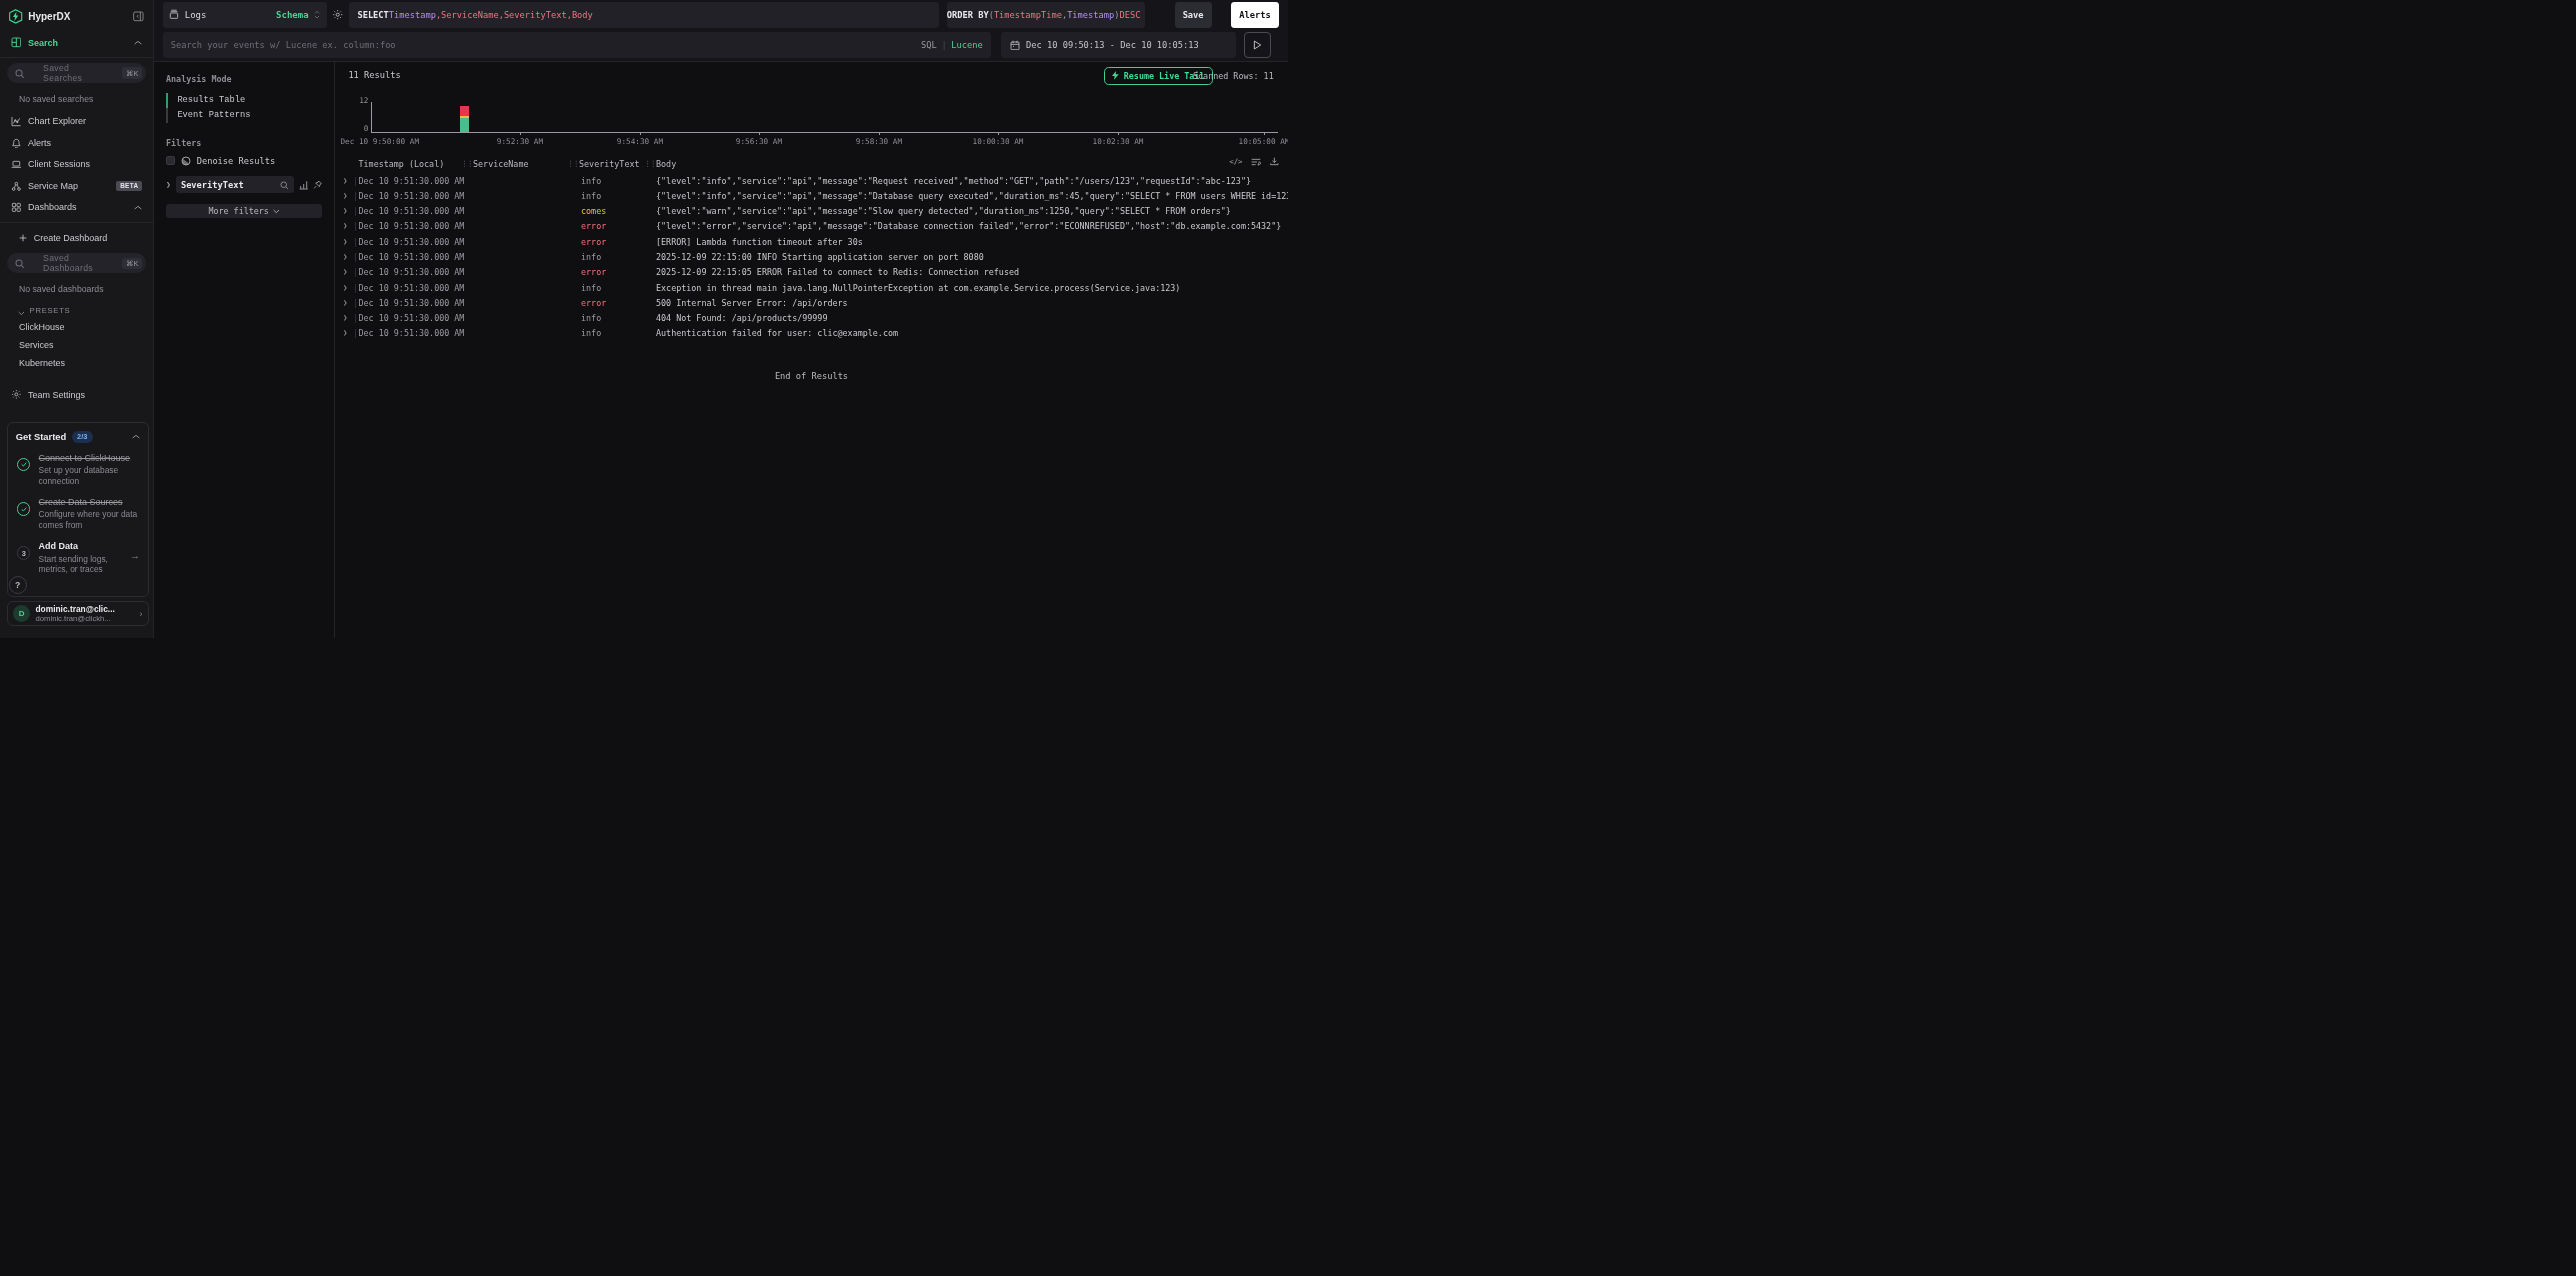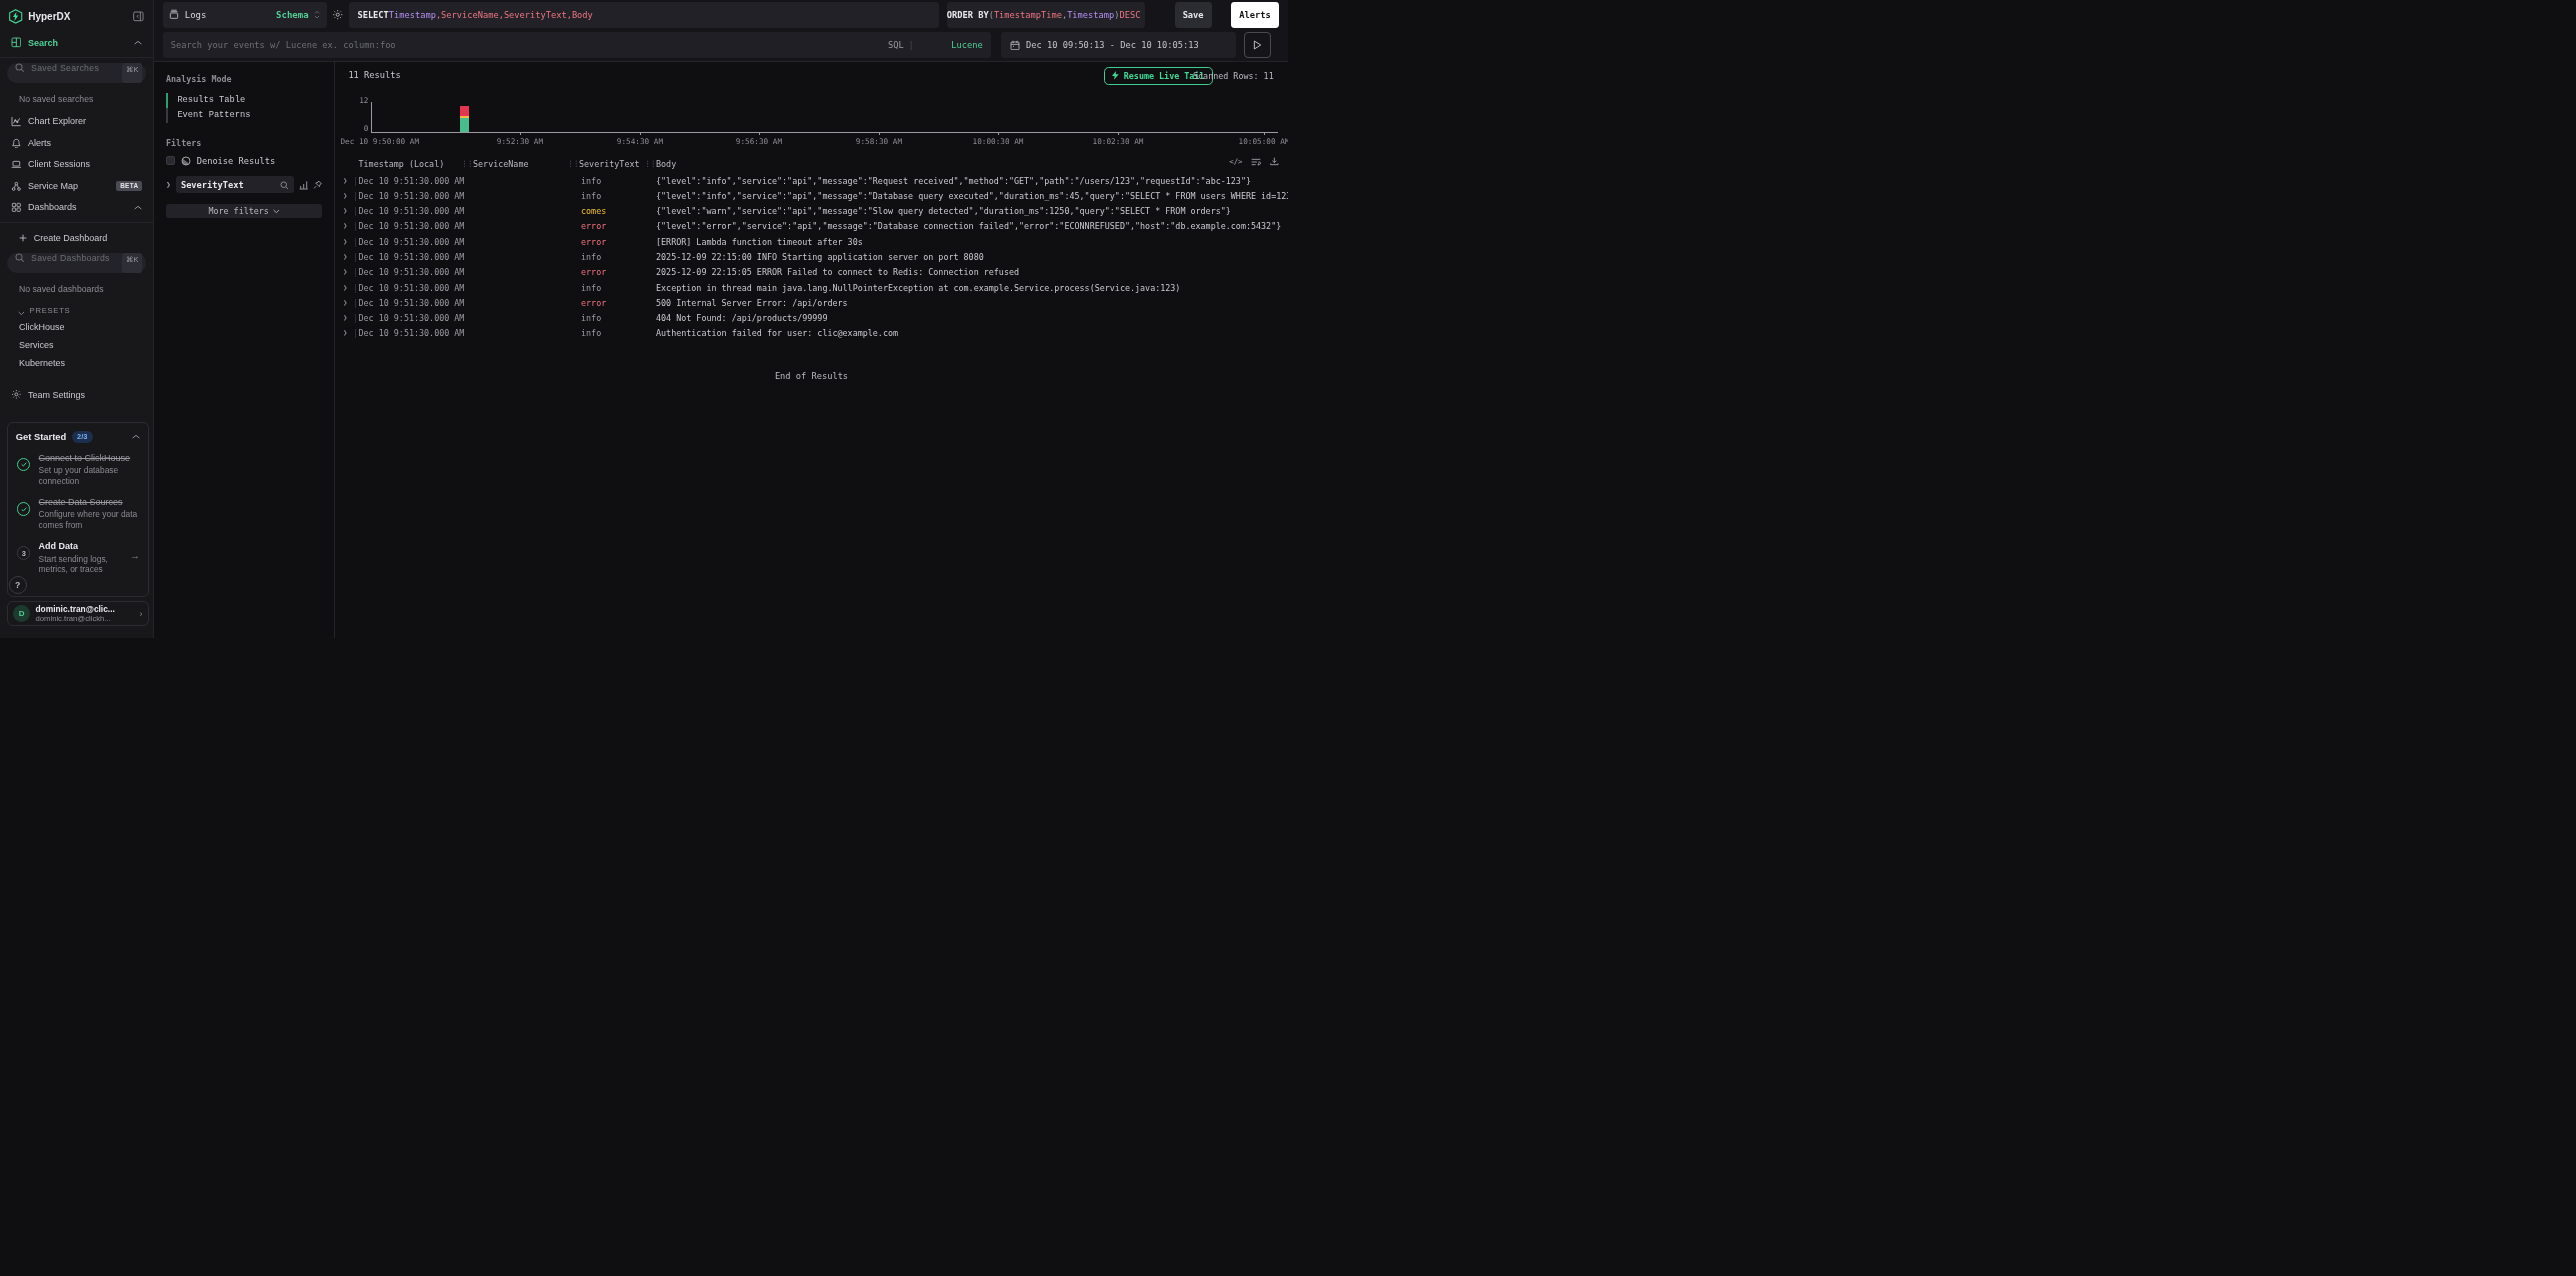--- a/index.html
+++ b/index.html
@@ -17,21 +17,21 @@
 
   
   .sidebar{position:relative;width:154px;height:638px;background:var(--sidebar);
     border-right:0.7px solid var(--border);flex:none;font-size:9px;}
   .logo-row{display:flex;align-items:center;padding:9.4px 9.4px 6.7px 9.4px;gap:5.4px;}
   .logo-title{font-weight:bold;font-size:10px;color:var(--white);flex:1;}
   .nav-row{display:flex;align-items:center;gap:6.7px;padding:5.4px 10.7px;height:21.5px;color:var(--txt);}
   .nav-row .lbl{flex:1;}
   .search-row{color:var(--green);font-weight:bold;border-bottom:0.7px solid var(--border);
     padding-bottom:8px;margin-bottom:2.7px;height:27px;}
-  .pill-input{display:flex;gap:7px;margin:5.4px 6.7px;background:#232329;
+  .pill-input{display:flex;align-items:center;gap:19px;margin:5.4px 6.7px;background:#232329;
     border-radius:10.7px;height:20px;padding:0 4px 0 8px;color:var(--dimmer);}
   .pill-input .ph{flex:1;font-size:8.7px;letter-spacing:0.3px;}
   .kbd{background:#2e2e36;border-radius:2.7px;font-size:7.4px;color:#9a9aa2;padding:1.3px 4px;}
   .empty-note{color:var(--dim);font-size:8.7px;padding:5.4px 0 6.7px 19px;}
   .beta{background:#4a4a54;color:#e4e4e8;font-size:6.4px;font-weight:bold;border-radius:2px;
     padding:1.3px 4px;letter-spacing:0.3px;}
   .divider{border-top:0.7px solid var(--border);margin:4px 0;}
   .create-dash{display:flex;align-items:center;gap:6.7px;padding:5.4px 10.7px 5.4px 19px;color:var(--txt);}
   .presets-h{display:flex;align-items:flex-end;gap:5.4px;color:var(--dim);font-size:7.7px;
     letter-spacing:0.7px;padding:5.4px 10.7px 2.7px 17.5px;}
@@ -85,21 +85,21 @@
   .btn-save{margin-left:29.5px;background:#2b2b32;border-radius:3.4px;height:25.5px;padding:0 8px;
     display:flex;align-items:center;color:var(--white);font-weight:bold;font-size:8.7px;}
   .btn-alerts{margin-left:19px;background:#ffffff;border-radius:3.4px;height:25.5px;padding:0 8.7px;
     display:flex;align-items:center;color:#111;font-weight:bold;font-size:8.7px;}
   .trow2{position:absolute;top:32px;left:8.7px;right:8.7px;height:26px;display:flex;align-items:center;}
   .search-input{width:828px;background:#1f1f25;border-radius:3.4px;height:26px;display:flex;
     align-items:center;padding:0 8px;font-size:8.7px;}
   .search-input .ph{color:var(--dimmer);flex:1;}
   .lang-sql{color:#9a9aa2;}
   .lang-sep{color:#4a4a52;margin:0 4.7px;}
-  .lang-lucene{color:var(--green);margin-left:33px;}
+  .lang-lucene{color:var(--green);}
   .date-box{margin-left:10px;width:235px;background:#1f1f25;border-radius:3.4px;height:26px;
     display:flex;align-items:center;gap:6px;padding:0 9.4px;color:#c5c5cb;font-size:8.7px;}
   .play-btn{margin-left:8px;width:27px;height:26px;border:0.7px solid #4a4a52;border-radius:4px;
     display:flex;align-items:center;justify-content:center;color:#d8d8dd;}
 
   
   .content{flex:1;display:flex;min-height:0;}
   .panel{width:181px;flex:none;border-right:0.7px solid var(--border);padding:12px;font-size:8.7px;}
   .panel-h{color:var(--dim);font-size:8.4px;font-weight:bold;margin-bottom:9.4px;}
   .mode-tabs{display:flex;margin-bottom:14.8px;font-family:Liberation Mono, monospace;}

